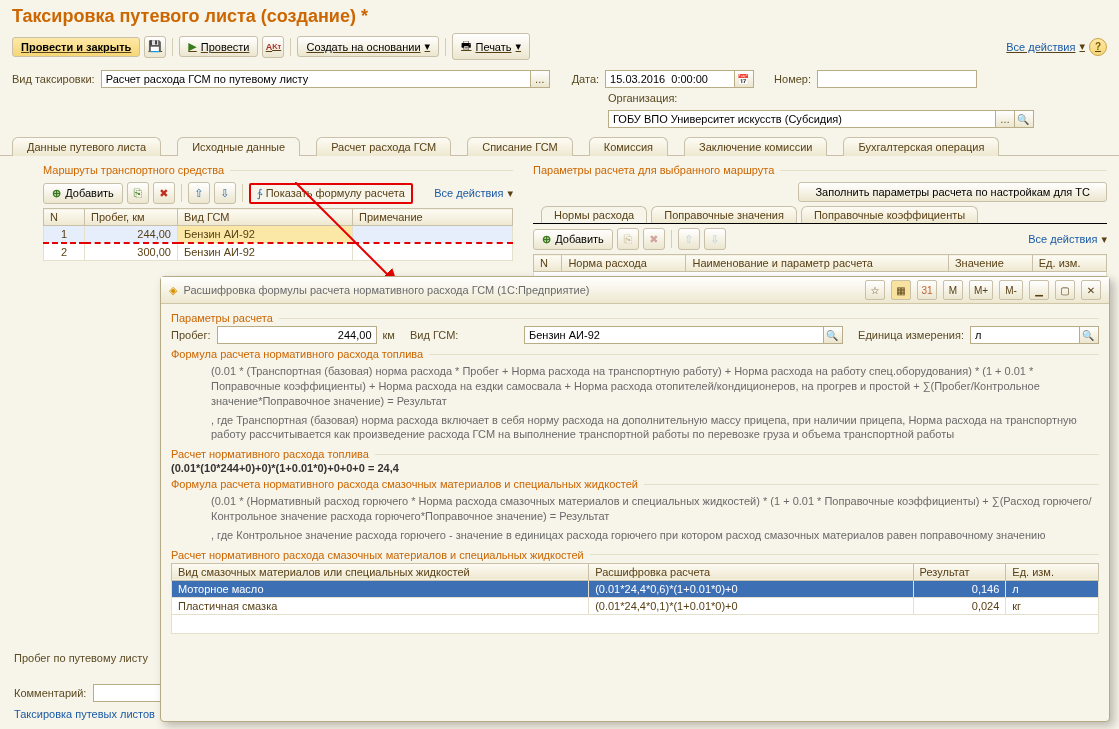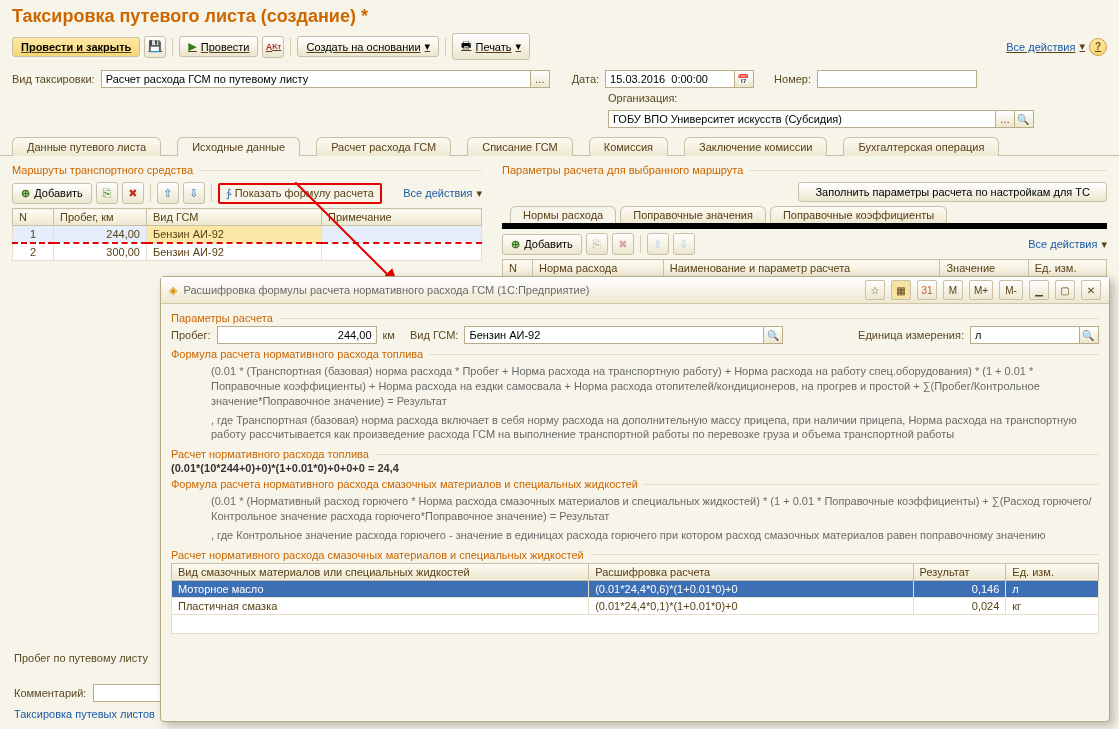--- a/index.html
+++ b/index.html
@@ -17,34 +17,34 @@
     border:1px solid #c8c0a8; border-radius:3px; padding:3px 8px;
     background:linear-gradient(#fff,#ece6ce); cursor:pointer; font-size:11px;
     display:inline-flex; align-items:center; gap:4px;
   }
   .btn-primary { background:linear-gradient(#ffe8a6,#f6d776); font-weight:bold; }
   .icon-btn { width:20px; height:20px; border:1px solid #c8c0a8; border-radius:3px; background:linear-gradient(#fff,#ece6ce); display:inline-flex; align-items:center; justify-content:center; cursor:pointer; }
   .sep { width:1px; height:18px; background:#d6ceb2; margin:0 2px; }
   .link { color:#1a5aa6; cursor:pointer; }
   .form-row { display:flex; align-items:center; gap:6px; padding:2px 12px; flex-wrap:wrap; }
   .lbl { color:#5a4a23; white-space:nowrap; }
-  .inp-wrap { display:inline-flex; align-items:stretch; }
+  .inp-wrap { display:inline-flex; align-items:stretch;justify-content:flex-end; }
   .inp { border:1px solid #b8ad86; background:#fff; padding:2px 4px; font-size:11px; }
   .inp-btn { width:18px; border:1px solid #b8ad86; border-left:none; background:linear-gradient(#fff,#ece6ce); display:flex; align-items:center; justify-content:center; font-size:10px; cursor:pointer; }
   .tabs { display:flex; gap:16px; padding:6px 12px 0; border-bottom:1px solid #c8c0a8; }
   .tab {
     border:1px solid #c8c0a8; border-bottom:none; border-top-left-radius:6px;
     border-top-right-radius:6px; padding:3px 14px; background:linear-gradient(#fdfbf4,#eee8d0);
     cursor:pointer; position:relative; top:1px;
   }
   .tab.active { background:#f7f4e9; }
   .group-title { color:#CC6600; font-size:11px; }
   .group-line { flex:1; height:1px; background:#e5dfc8; }
   .group-head { display:flex; align-items:center; gap:6px; padding:4px 0; }
-  .two-col { display:flex; gap:20px; padding:4px 12px 0; }
+  .two-col { display:flex; gap:20px; padding:4px 12px 0;margin-left:31px; }
   .left-col { flex:0 0 470px; }
   .right-col { flex:1; }
   .mini-toolbar { display:flex; align-items:center; gap:4px; padding:2px 0 4px; }
   .highlight-box { border:2px solid #e40000; border-radius:2px; padding:2px 6px; }
   table.grid { border-collapse:collapse; width:100%; background:#fff; border:1px solid #b8ad86; }
   table.grid th { background:linear-gradient(#fdfbf4,#eee8d0); border:1px solid #c8c0a8; padding:2px 6px; text-align:left; font-weight:normal; }
   table.grid td { border:1px solid #e5e0cb; padding:2px 6px; }
   tr.sel { background:#e6eefc; }
   tr.sel td.cell-sel { background:#fbe8a6; }
   .dashed { border-bottom:2px dashed #e40000; }
@@ -206,21 +206,21 @@
   <div class="right-col">
     <div class="group-head">
       <span class="group-title">Параметры расчета для выбранного маршрута</span>
       <span class="group-line"></span>
     </div>
     <div class="mini-toolbar">
       <div class="right-actions">
         <button class="btn" style="padding:3px 16px">Заполнить параметры расчета по настройкам для ТС</button>
       </div>
     </div>
-    <div class="inner-tabs" style="border-bottom:6px solid #000000;padding-left:8px;" id="inner-tabs">
+    <div class="inner-tabs" style="border-bottom:1px solid #000000;padding-left:8px;" id="inner-tabs">
         <div class="inner-tab active">Нормы расхода</div>
         <div class="inner-tab">Поправочные значения</div>
         <div class="inner-tab">Поправочные коэффициенты</div>
       </div>
     <div class="mini-toolbar" style="padding-top:4px">
       <button class="btn">
         <span style="color:#3a7a1d;font-weight:bold">⊕</span>
         <span>Добавить</span>
       </button>
       <span class="icon-btn" style="color:#bfb690">⎘</span>

